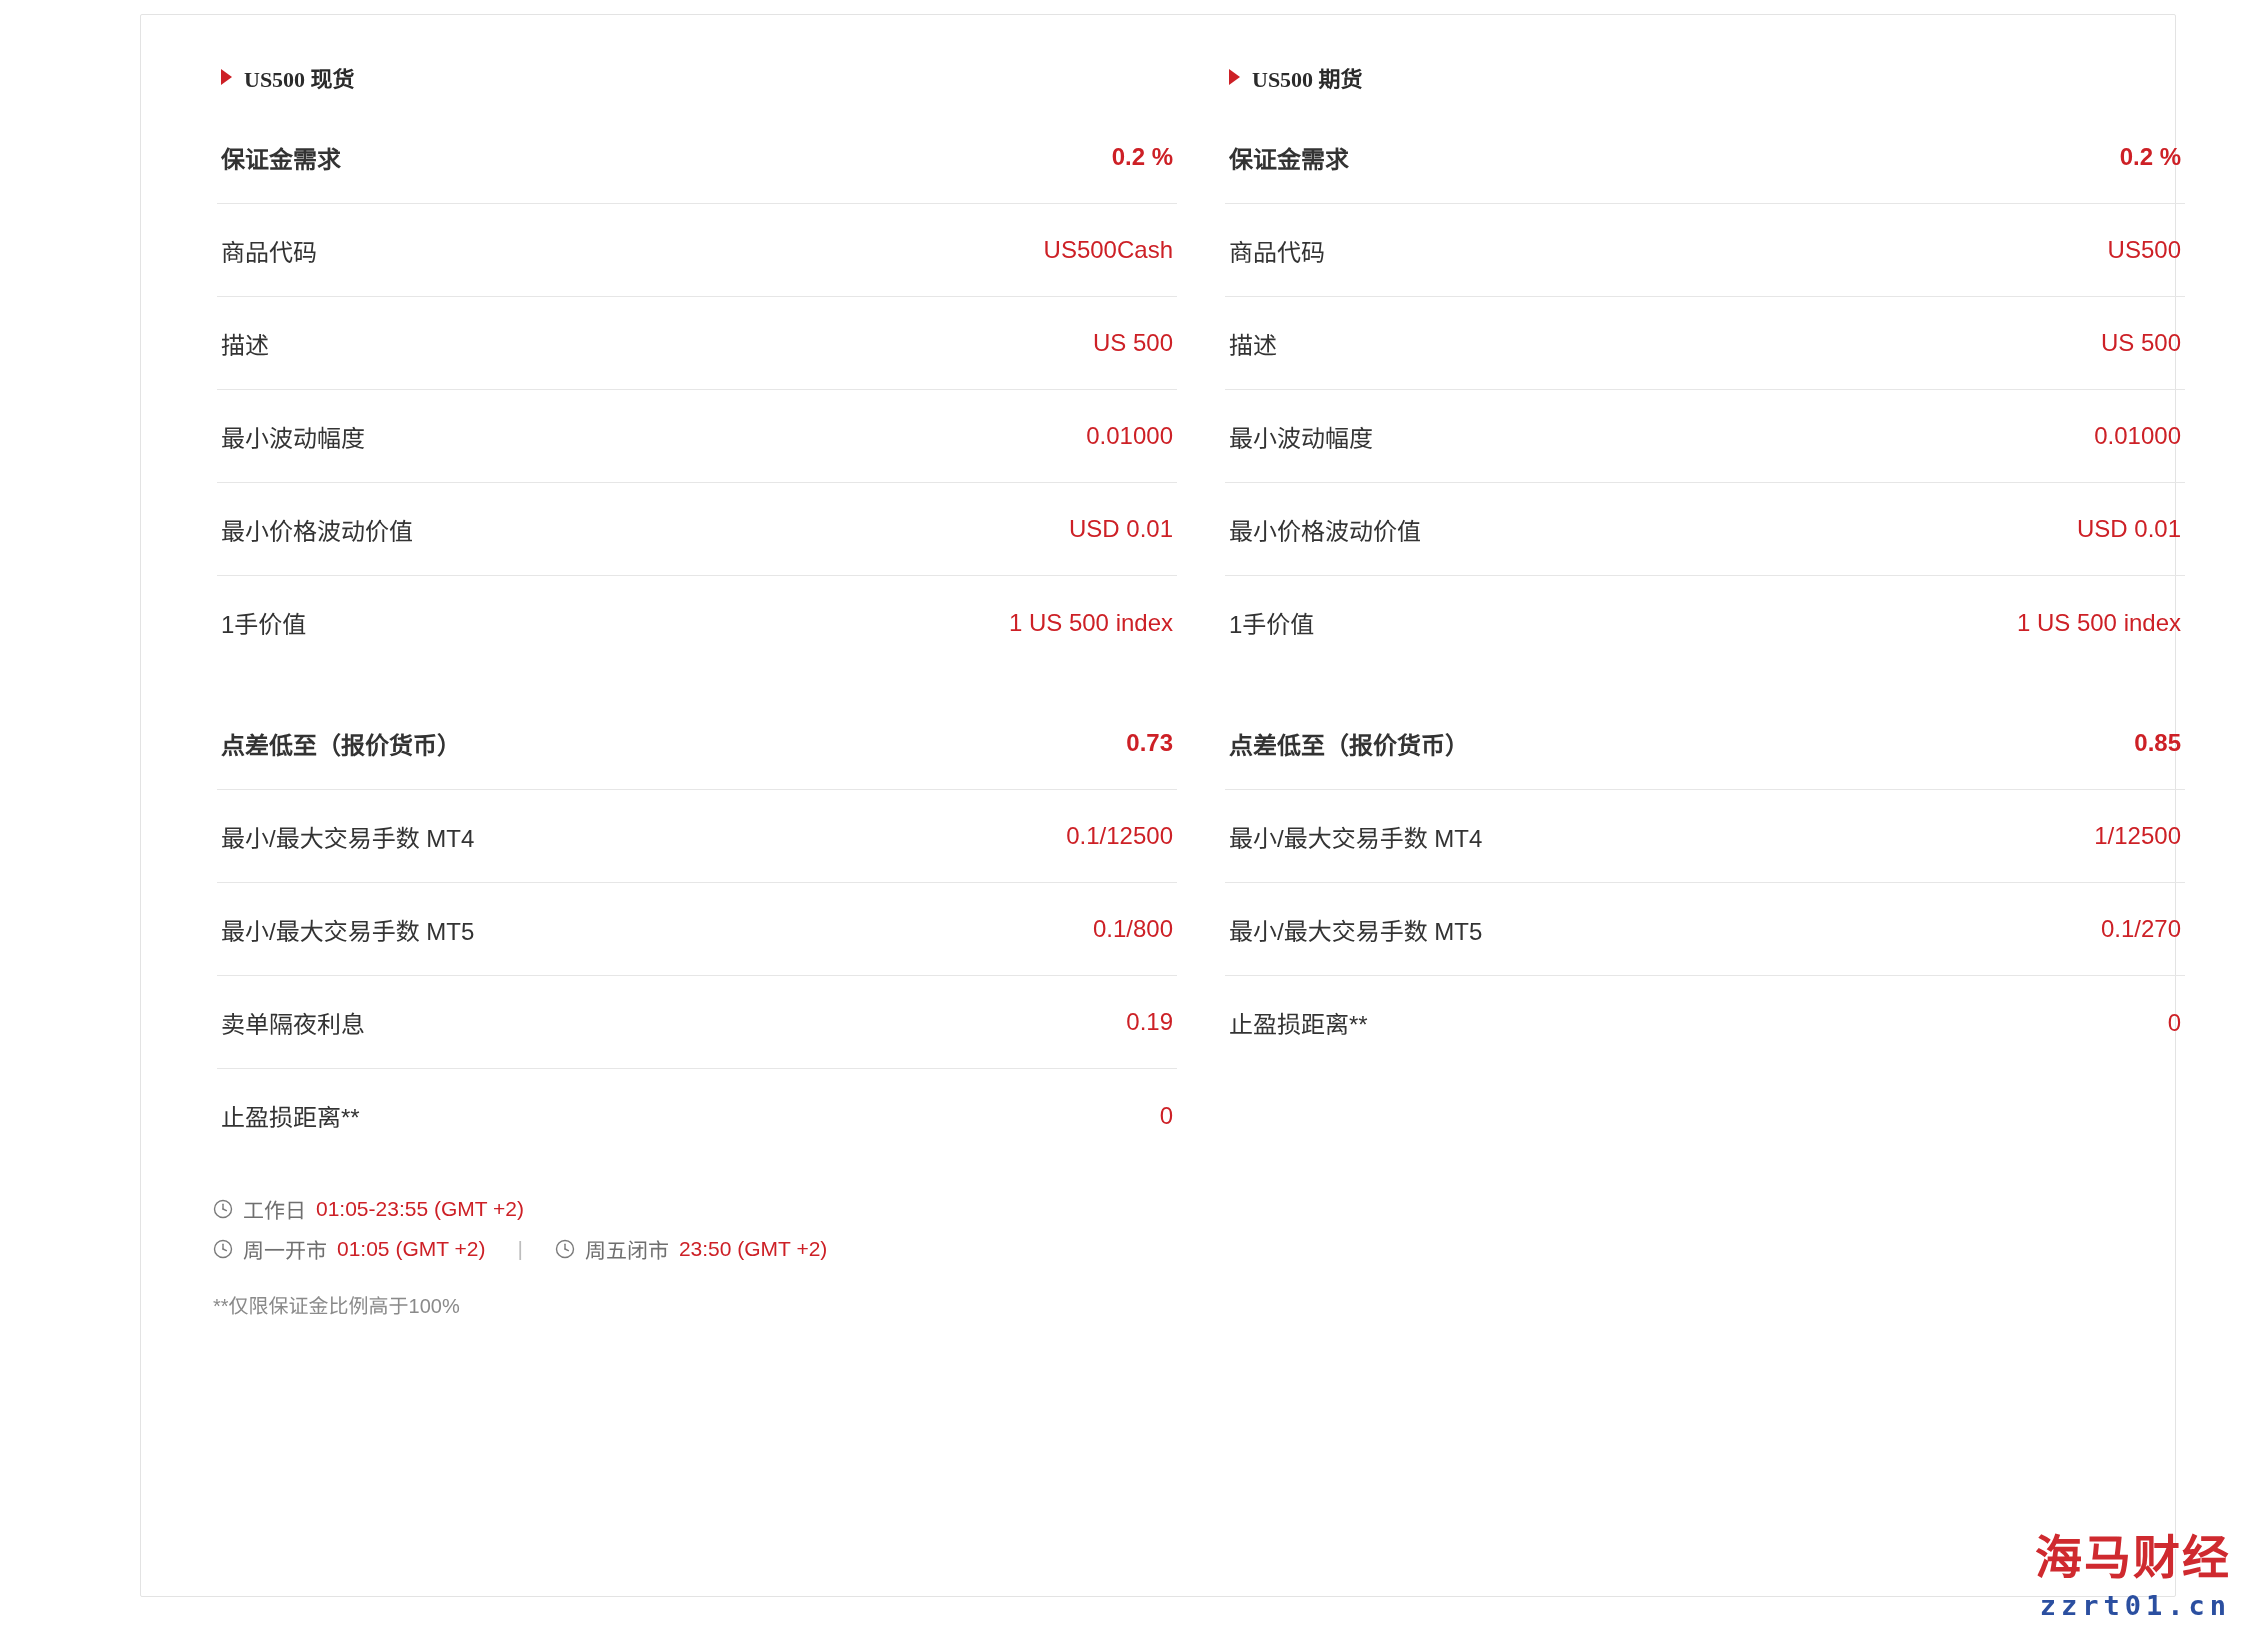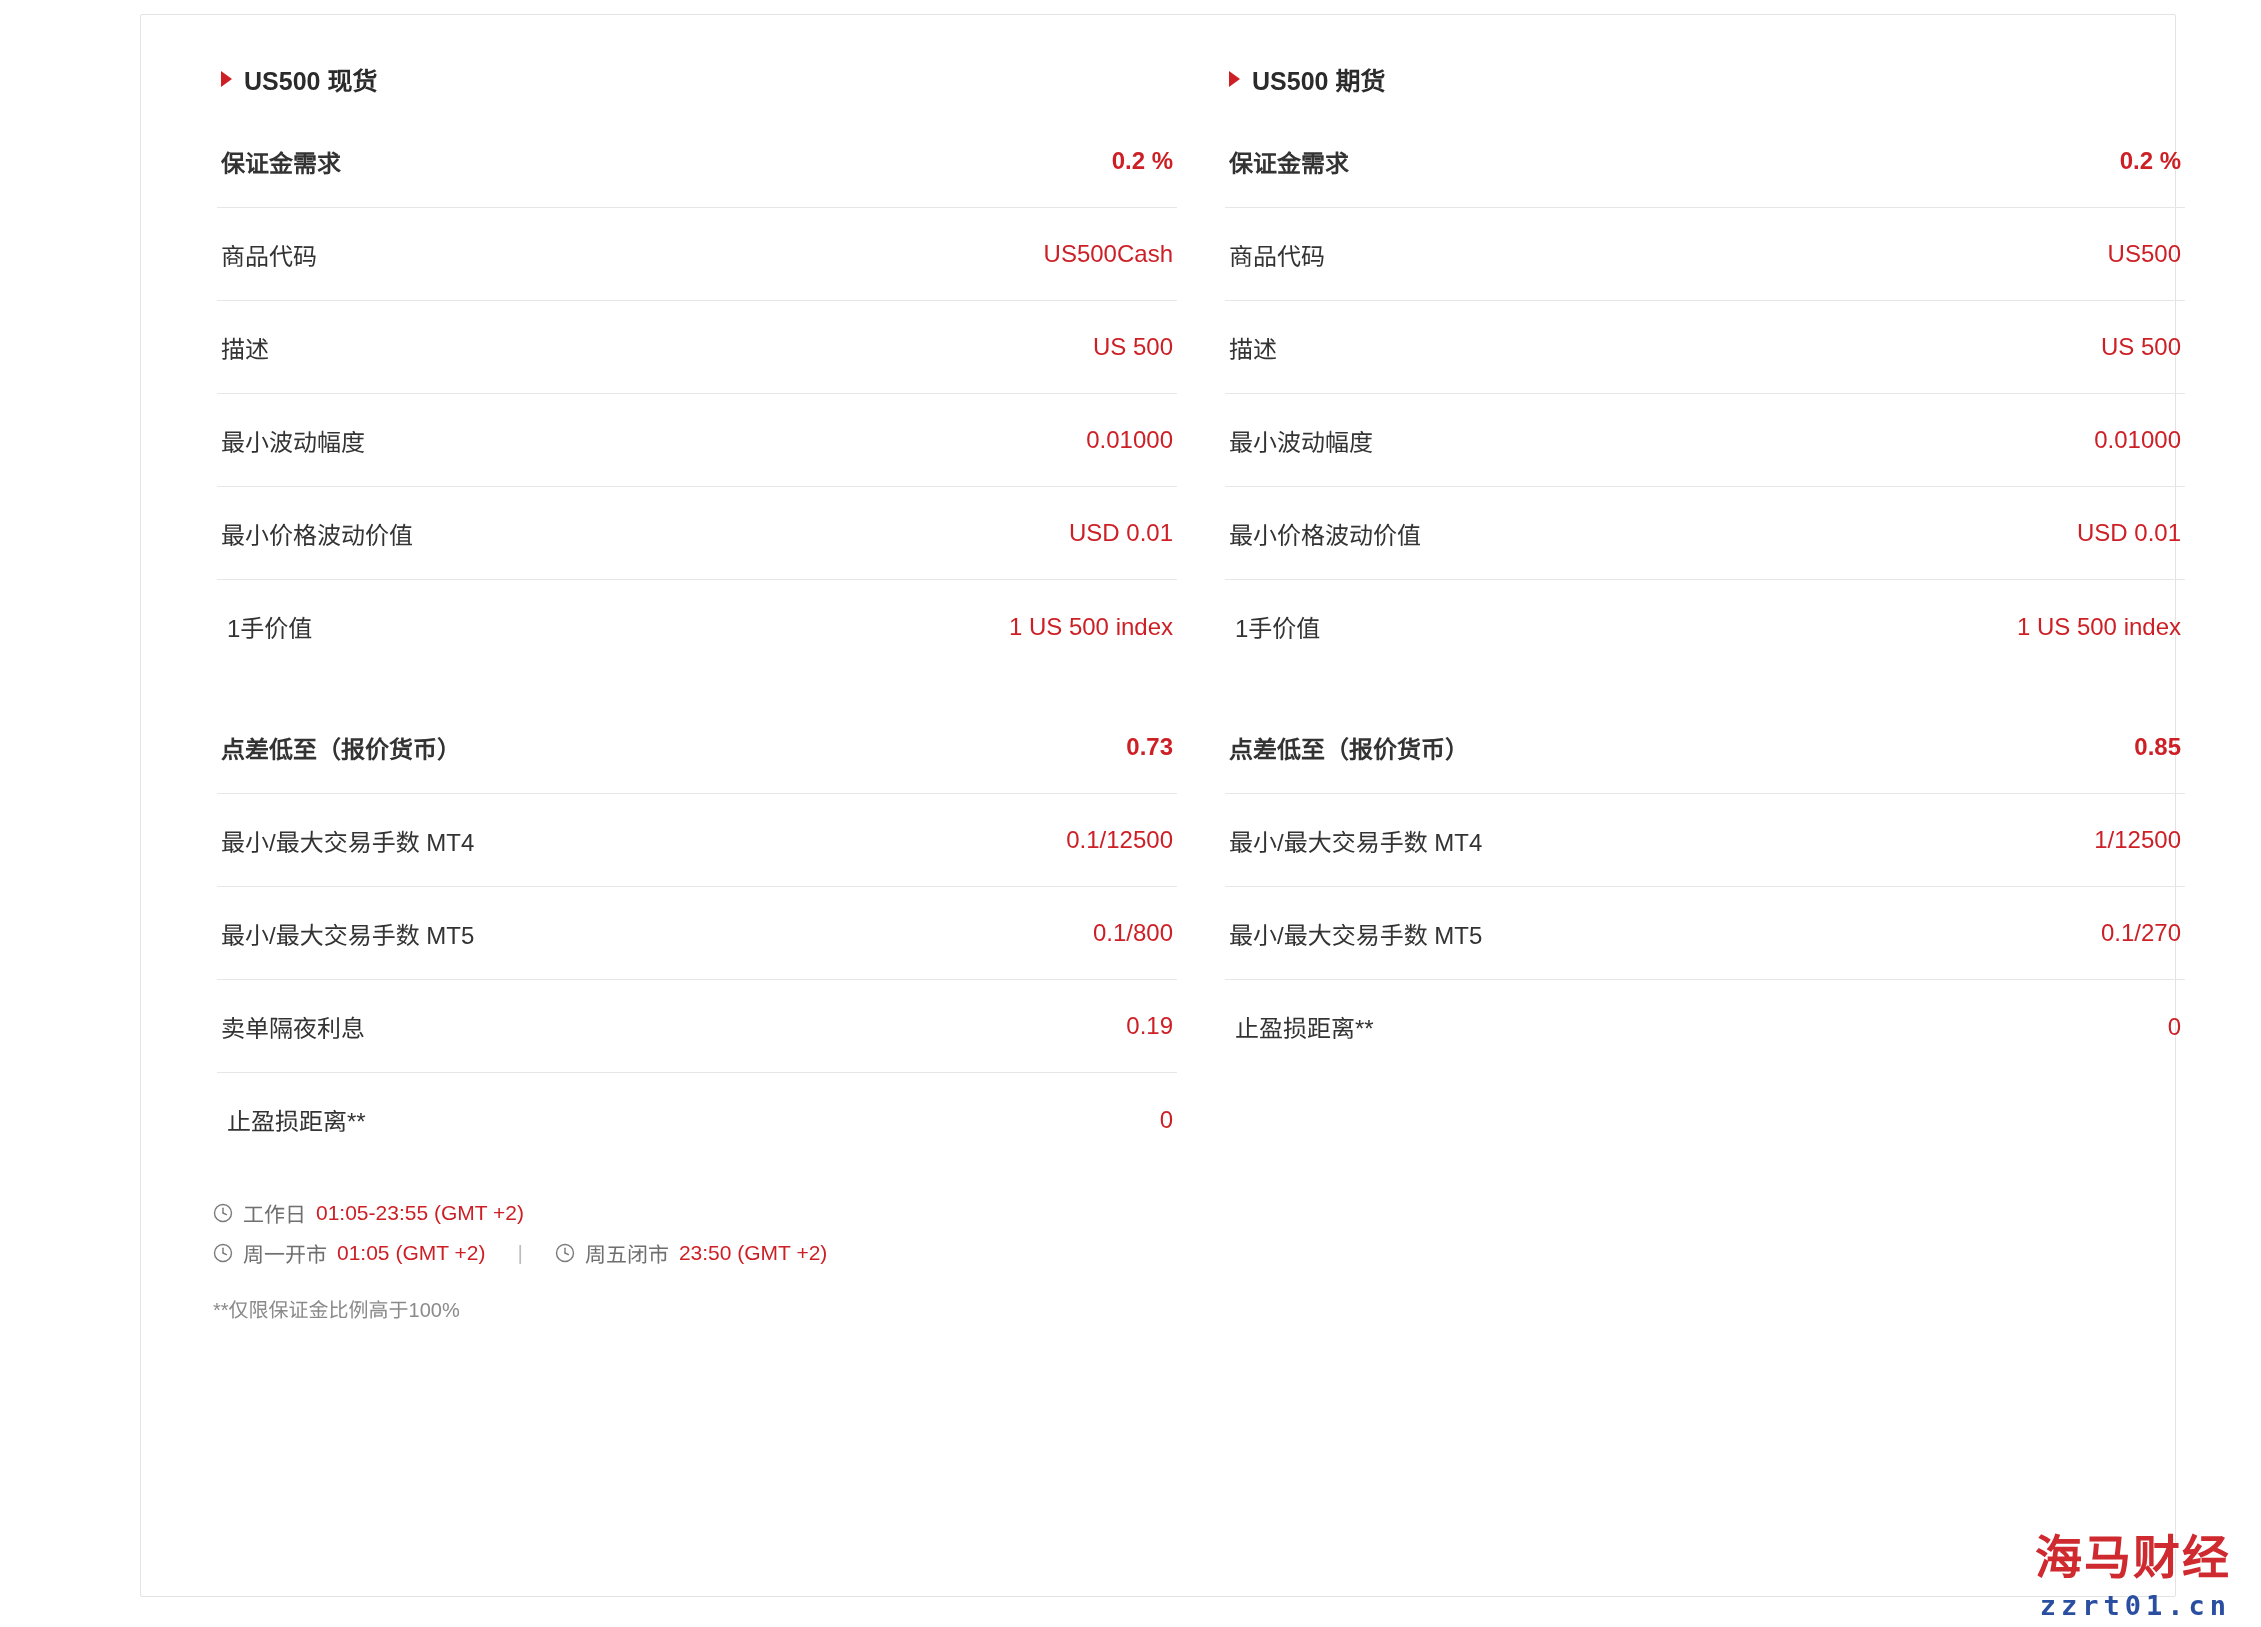--- a/index.html
+++ b/index.html
@@ -64,34 +64,35 @@
     margin-bottom: 18px;
     padding-left: 4px;
   }
   .tri {
     width: 0; height: 0;
     border-left: 11px solid #cd2026;
     border-top: 8px solid transparent;
     border-bottom: 8px solid transparent;
   }
   .col-head-label {
-    font-size: 25px;
+    font-size: 22px;
     font-weight: bold;
     color: #2b2b2b;
+    font-family: Liberation Serif, serif;
   }
   .rows { }
   .row {
     display: flex;
     align-items: center;
     justify-content: space-between;
     height: 93px;
     border-bottom: 1px solid #e6e6e6;
     padding: 0 4px;
   }
-  .row.no-border { border-bottom: none; margin-left: 6px; }
+  .row.no-border { border-bottom: none; }
   .row-label {
     font-size: 24px;
     color: #333333;
   }
   .row-value {
     font-size: 24px;
     color: #cd2026;
     text-align: right;
   }
   .row.strong .row-label,

